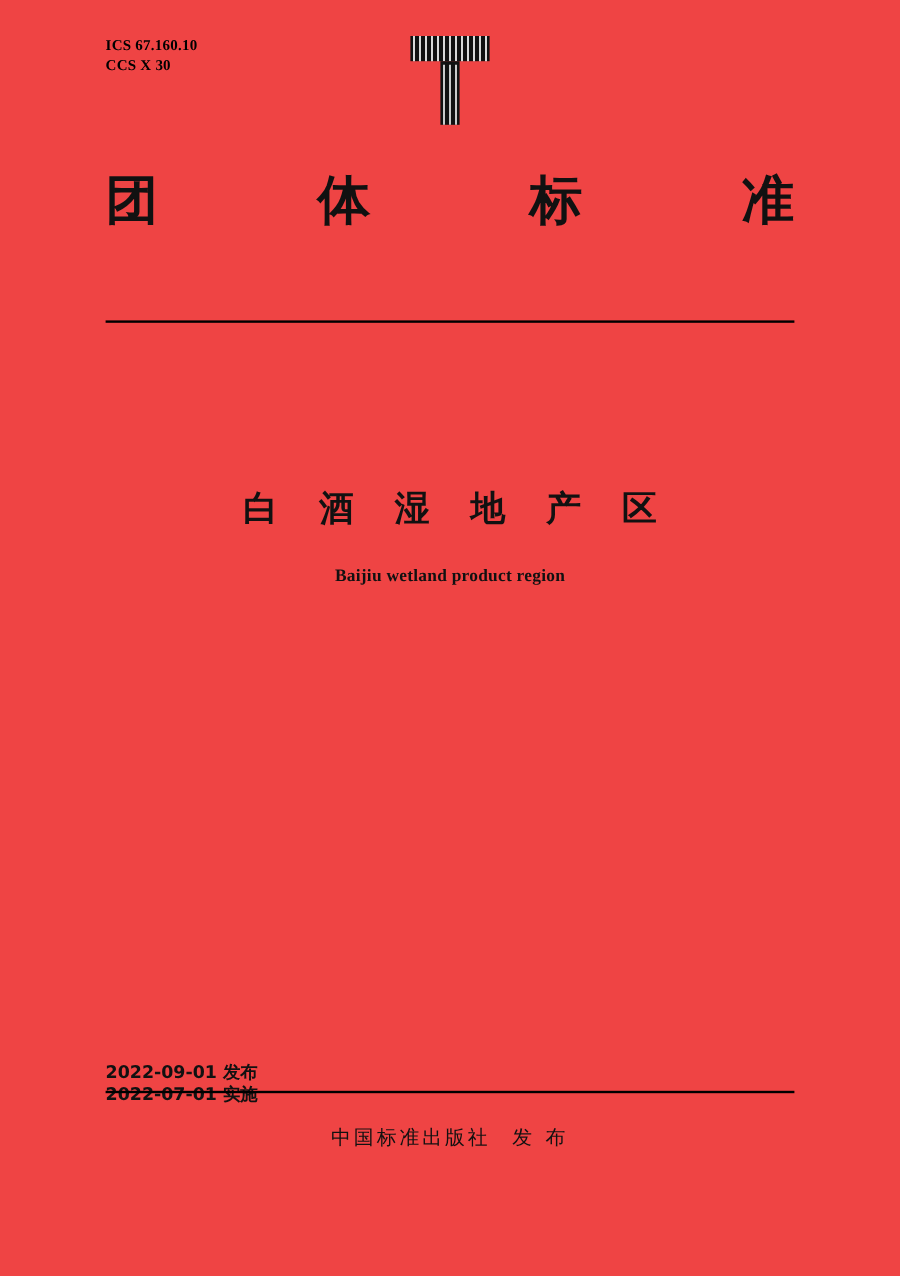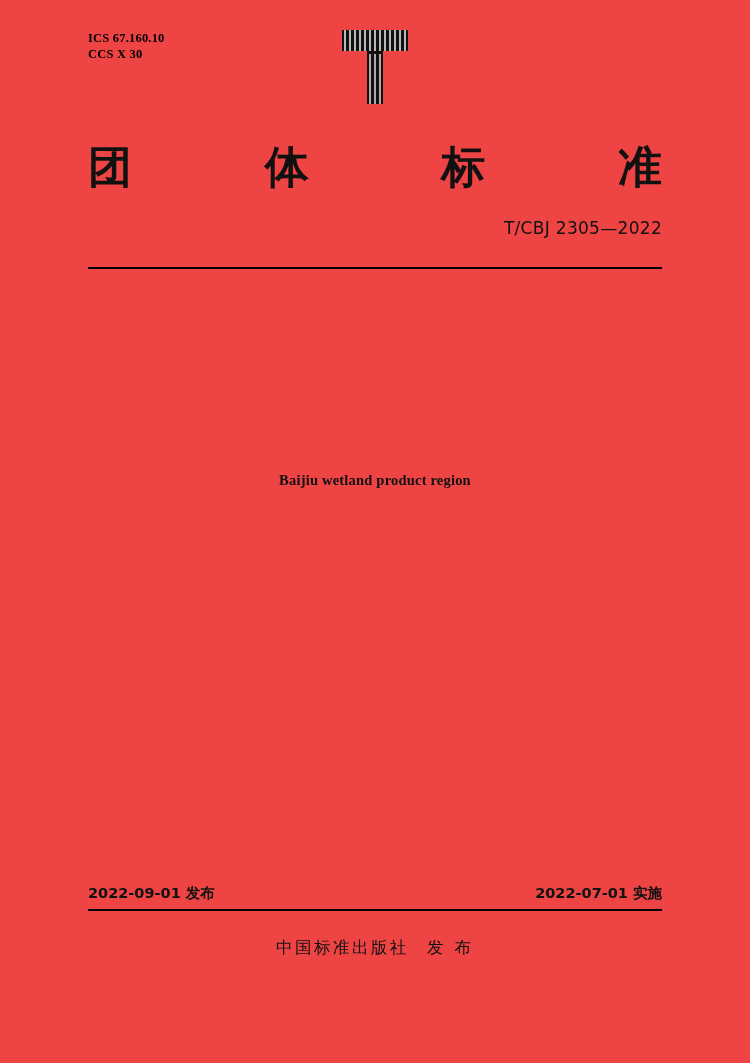--- a/index.html
+++ b/index.html
@@ -125,20 +125,21 @@
     position: absolute;
     left: 88px;
     top: 884px;
     width: 574px;
     display: flex;
     justify-content: space-between;
     font-family: "DejaVu Sans", "Liberation Sans", sans-serif;
     font-size: 14.5px;
     font-weight: bold;
     color: #111;
+    flex-direction: column;
   }
 
   .rule-bottom {
     position: absolute;
     left: 88px;
     top: 909px;
     width: 574px;
     height: 2px;
     background: #000;
   }
@@ -202,24 +203,24 @@
     </span>
   </div>
 
   <div class="main-title">
     <span>团</span>
     <span>体</span>
     <span>标</span>
     <span>准</span>
   </div>
 
-  <div class="std-number">T/CBJ 2305—2022</div>
 
   <div class="rule-top"></div>
 
+  <div class="doc-title-cn">白 酒 湿 地 产 区</div>
   <div class="doc-title-en">Baijiu wetland product region</div>
 
   <div class="dates">
     <span>2022-09-01 发布</span>
     <span>2022-07-01 实施</span>
   </div>
 
   <div class="rule-bottom"></div>
 
   <div class="publisher">

